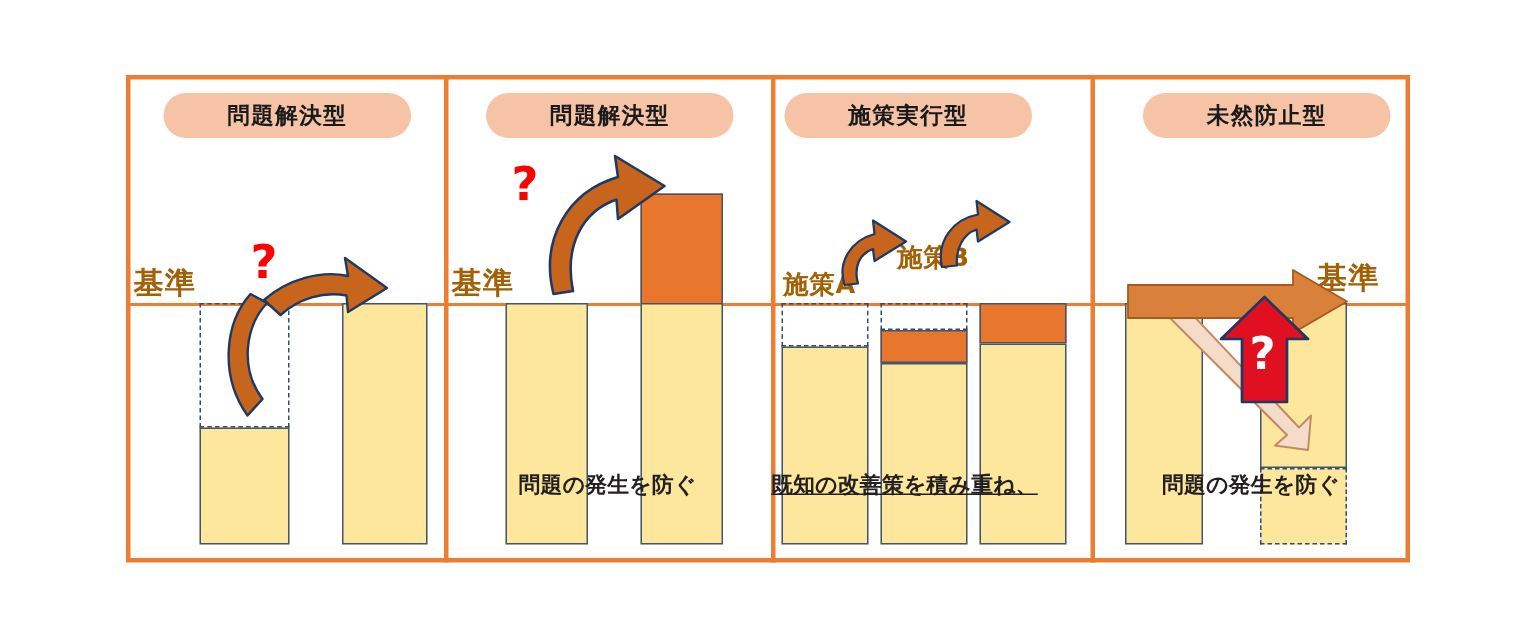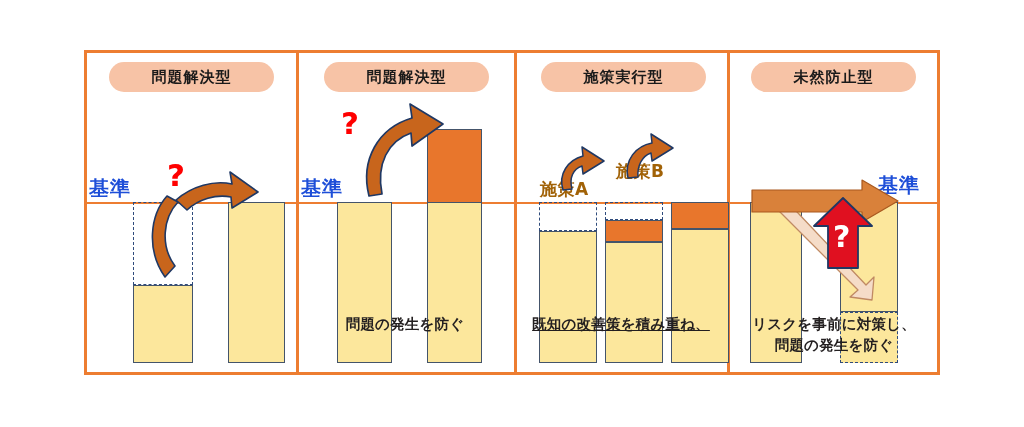--- a/index.html
+++ b/index.html
@@ -19,21 +19,21 @@
   .pill{
     position:absolute;height:30px;border-radius:15px;background:#F7C3A6;
     color:#1a1a1a;font-weight:bold;font-size:15px;
     display:flex;align-items:center;justify-content:center;letter-spacing:1px;
   }
   .caption{
     position:absolute;text-align:center;color:#231f20;font-weight:bold;
     font-size:14.5px;line-height:1.45;letter-spacing:0.2px;
   }
   .kijun{
-    position:absolute;color:#1d4ed8;font-weight:bold;font-size:20px;
+    position:absolute;color:#a16207;font-weight:bold;font-size:20px;
     letter-spacing:1px;white-space:nowrap;
   }
   .qmark{
     position:absolute;color:#FF0000;font-weight:bold;font-size:31px;
     line-height:1;white-space:nowrap;
   }
   .sakulabel{
     position:absolute;color:#a16207;font-weight:bold;font-size:17px;
     white-space:nowrap;letter-spacing:0.5px;
   }
@@ -82,21 +82,21 @@
     <div class="bar yellow" style="left:128px;top:152px;width:55px;height:161px;"></div>
 
     <div class="kijun" style="left:2px;top:125px;">基準</div>
     <div class="qmark" style="left:42px;top:58px;">?</div>
 
     <div class="caption" style="left:-3px;top:264px;width:218px;">
       <div>問題の発生を防ぐ</div>
     </div>
   </div>
 
-  <div class="panel" style="left:517px;width:186px;">
+  <div class="panel" style="left:499px;width:186px;">
     <div class="pill" style="left:24px;top:12px;width:165px;">施策実行型</div>
 
     <div class="bar yellow" style="left:22px;top:181px;width:58px;height:132px;"></div>
     <div class="dashbox" style="left:22px;top:152px;width:58px;height:29px;"></div>
 
     <div class="bar orange" style="left:88px;top:170px;width:58px;height:22px;"></div>
     <div class="bar yellow" style="left:88px;top:192px;width:58px;height:121px;"></div>
     <div class="dashbox" style="left:88px;top:152px;width:58px;height:18px;"></div>
 
     <div class="bar orange" style="left:154px;top:152px;width:58px;height:27px;"></div>
@@ -104,31 +104,30 @@
 
     <div class="sakulabel" style="left:23px;top:128px;">施策A</div>
     <div class="sakulabel" style="left:99px;top:110px;">施策B</div>
 
     <div class="caption" style="left:-2px;top:264px;width:212px;text-decoration:underline;">
       <div>既知の改善策を積み重ね、</div>
     </div>
   </div>
 
   <div class="panel" style="left:730px;width:207px;">
-    <div class="pill" style="left:21px;top:12px;width:165px;text-align:right;">未然防止型</div>
+    <div class="pill" style="left:32px;top:12px;width:165px;text-align:right;">未然防止型</div>
 
     <div class="bar yellow" style="left:20px;top:152px;width:52px;height:161px;"></div>
     <div class="bar yellow" style="left:110px;top:152px;width:58px;height:110px;"></div>
     <div class="dashbox filled" style="left:110px;top:262px;width:58px;height:51px;"></div>
 
     <div class="kijun" style="left:148px;top:122px;">基準</div>
   </div>
 
   <div class="caption" style="left:728px;top:314px;width:212px;">
-    <div>リスクを事前に対策し、</div>
     <div>問題の発生を防ぐ</div>
   </div>
 
   <svg class="ov" viewBox="0 0 1024 427">
 
     <g>
       <path d="M 167 196
                C 150 215, 146 250, 165 277
                L 175 266
                C 160 246, 163 218, 178 202 Z" fill="#C8651C" stroke="#1F3864" stroke-width="1.6" stroke-linejoin="round"></path>

